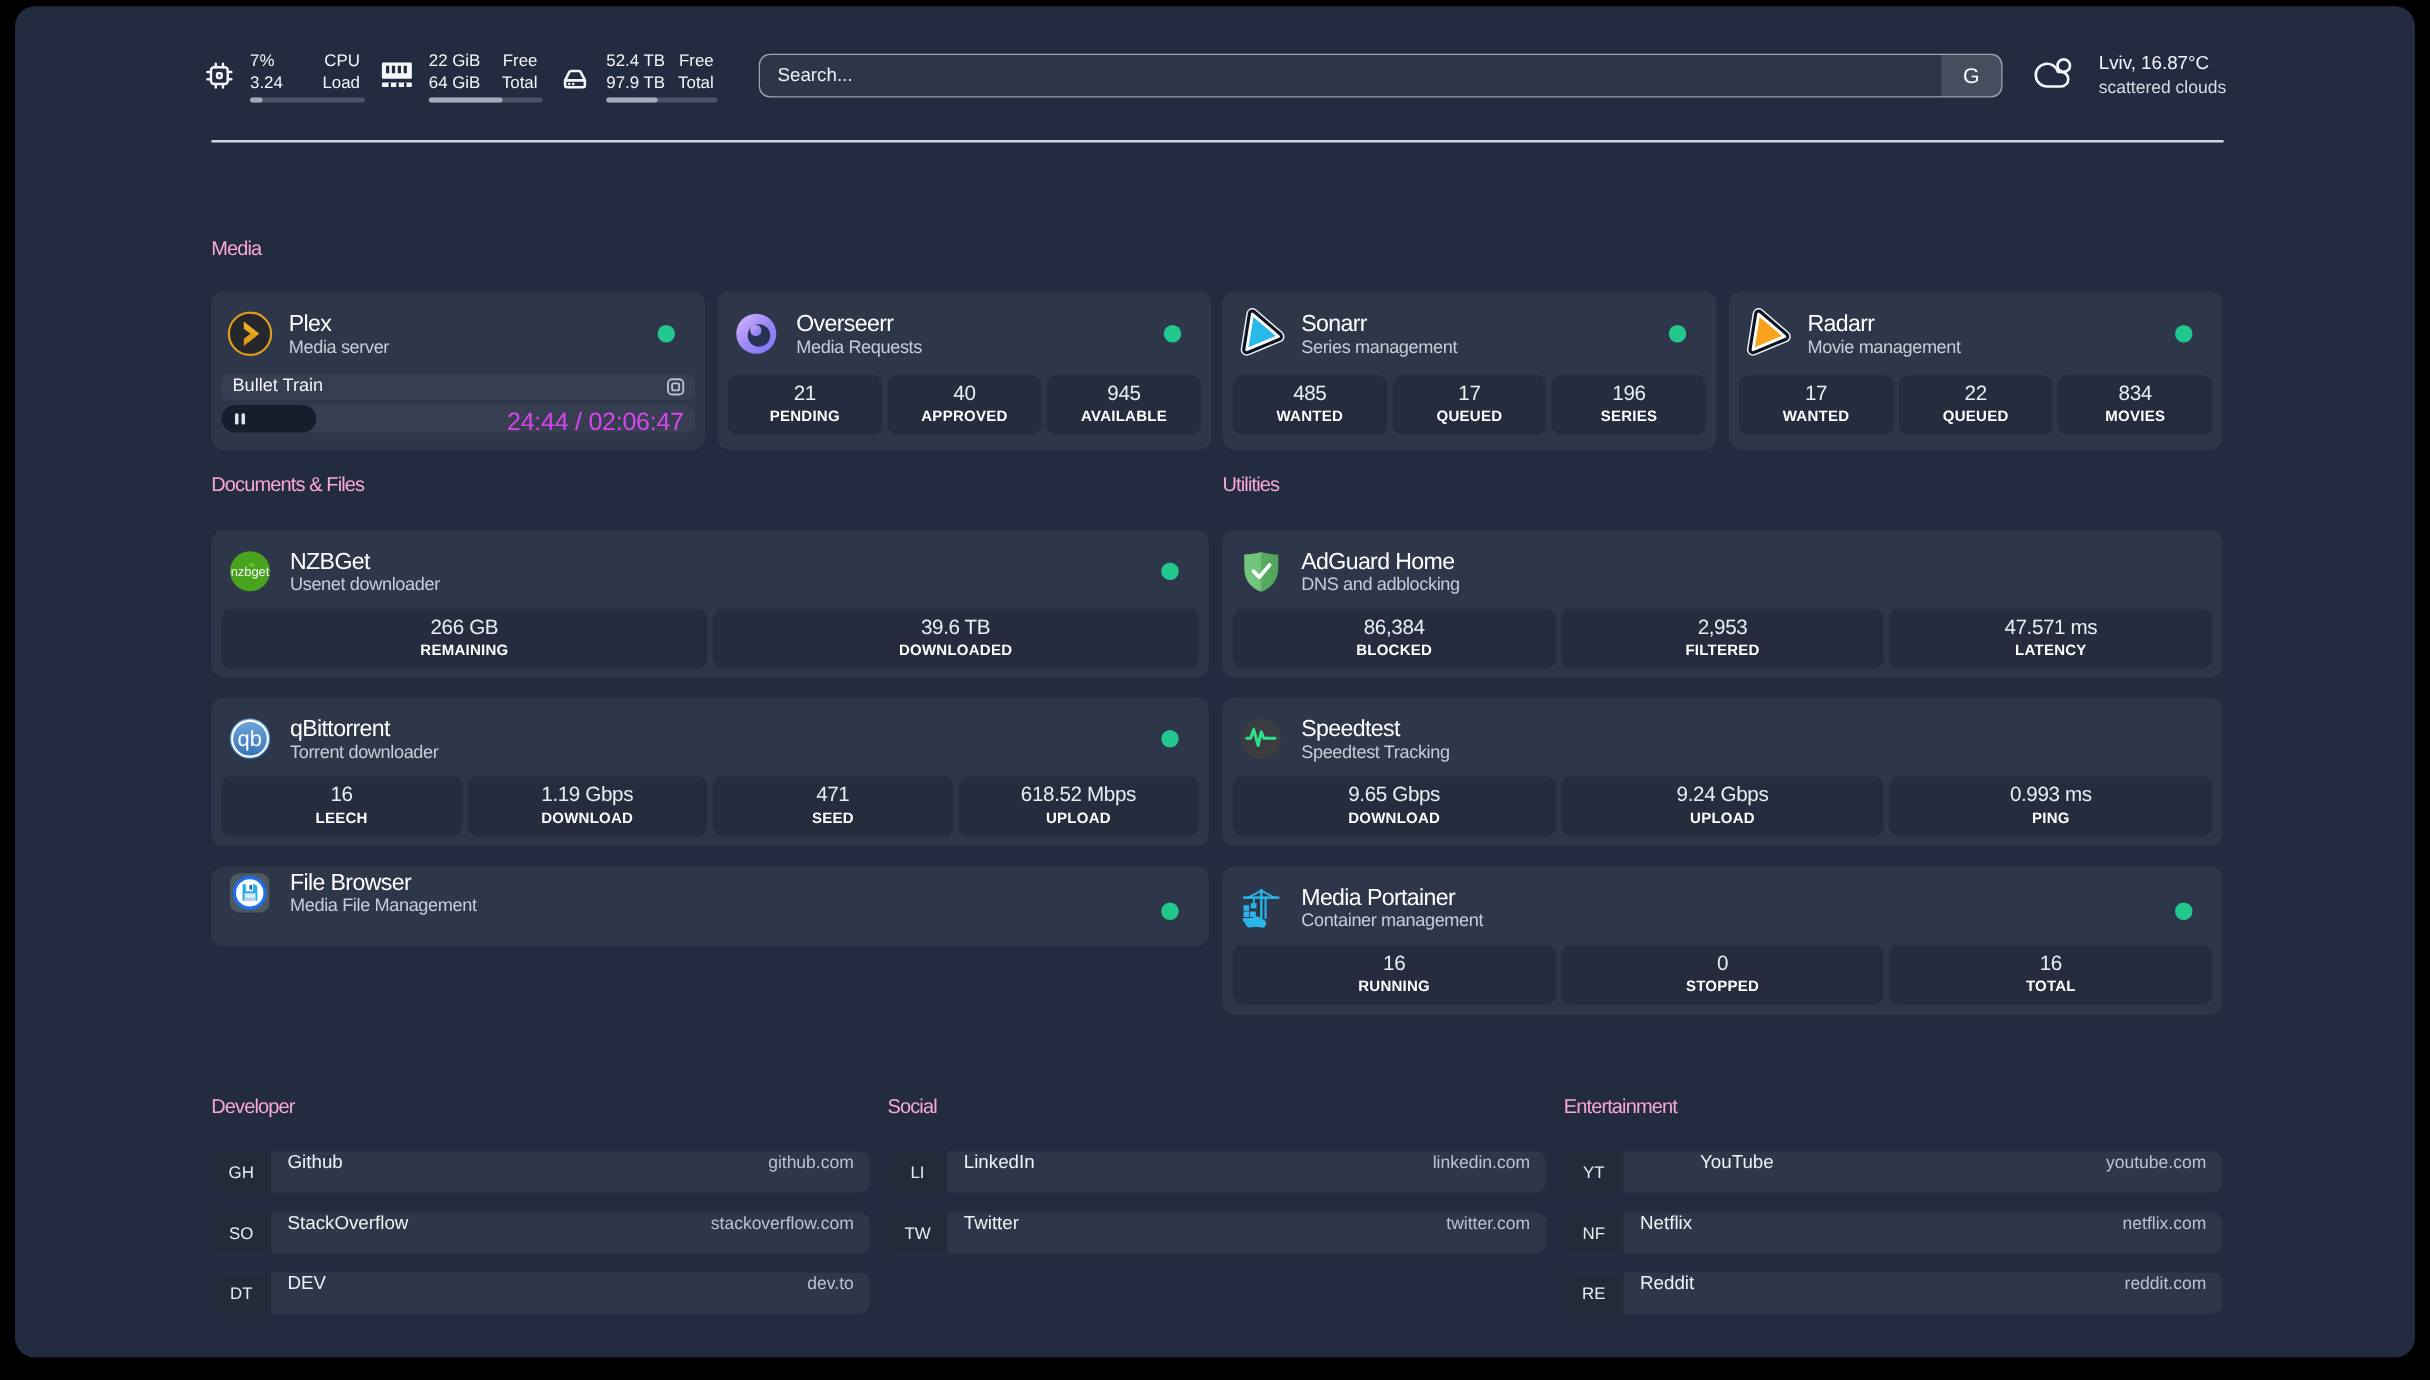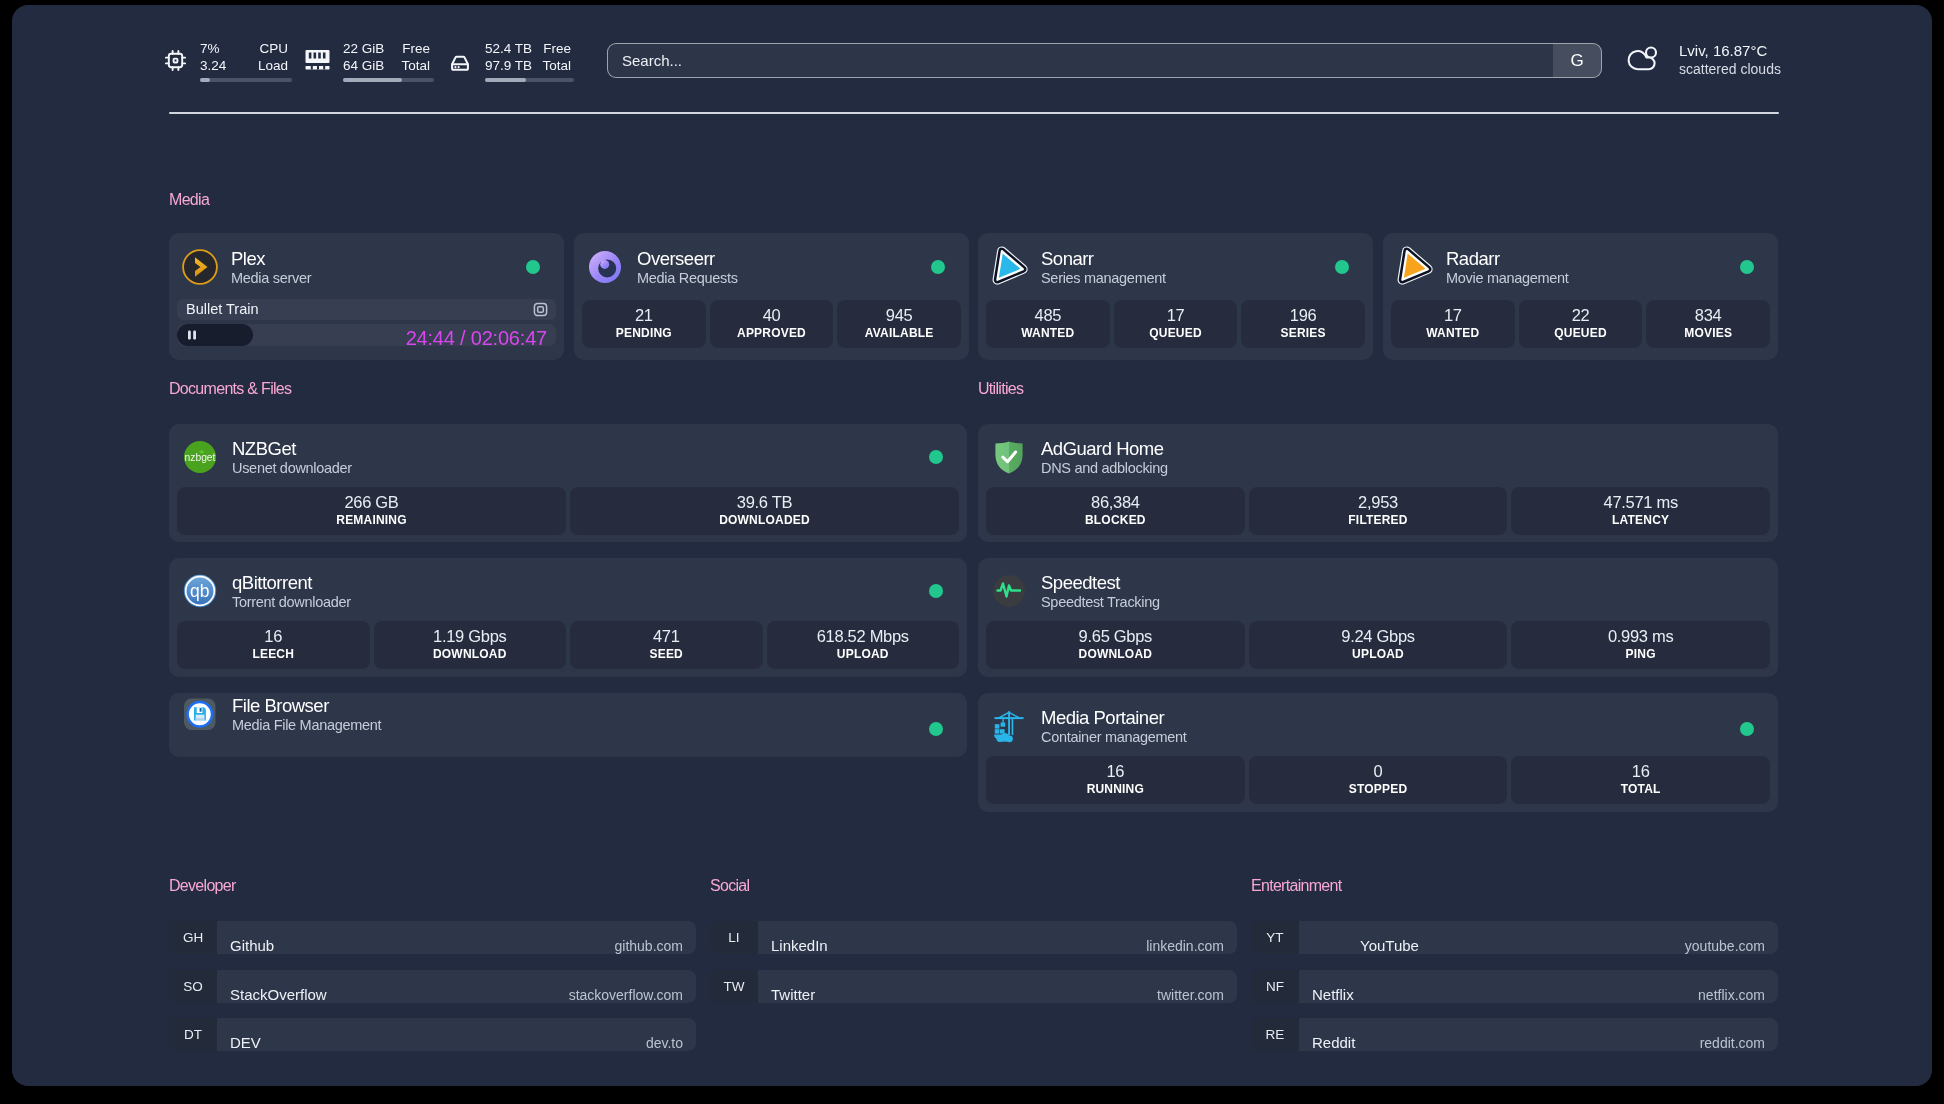--- a/index.html
+++ b/index.html
@@ -34,21 +34,21 @@
 .tile .l{font-size:12px;line-height:15px;font-weight:700;letter-spacing:.2px;color:#fff;}
 
 .prow{position:absolute;left:8px;right:8px;height:21px;background:rgba(255,255,255,.045);border-radius:6px;}
 .prow .bt{position:absolute;left:9px;top:2px;font-size:14.5px;color:#f0f3f8;}
 .pbar{position:absolute;left:8px;right:8px;height:22px;background:rgba(255,255,255,.045);border-radius:7px;}
 .pfill{position:absolute;left:0;top:0;bottom:0;width:76px;background:rgba(5,10,25,.62);border-radius:11px;}
 .ptime{position:absolute;right:9px;top:3px;font-size:20px;color:#d946ef;letter-spacing:-.2px;}
 
 .bm{position:absolute;height:33px;border-radius:8px;overflow:hidden;display:flex;background:rgba(255,255,255,.055);font-size:14px;}
 .ab{width:48px;flex:none;background:rgba(0,0,0,.22);display:flex;align-items:center;justify-content:center;font-size:13.5px;color:#e8ecf2;}
-.bn{flex:1;display:flex;align-items:flex-end;padding:0 13px;color:#eef1f6;font-size:15px;}
+.bn{flex:1;display:flex;align-items:flex-start;padding:0 13px;color:#eef1f6;font-size:15px;}
 .bd{margin-left:auto;font-size:14px;color:#bac3d0;}
 </style>
 </head>
 <body>
 <div class="page">
 
 <div class="micon" style="left:152px;top:44px;">
 <svg width="23" height="23" viewBox="0 0 24 24" fill="none" stroke="currentColor" stroke-width="2" stroke-linecap="round" stroke-linejoin="round">
         <rect x="5" y="5" width="14" height="14" rx="2.5"></rect>
         <rect x="10" y="10" width="4" height="4" rx="1"></rect>

